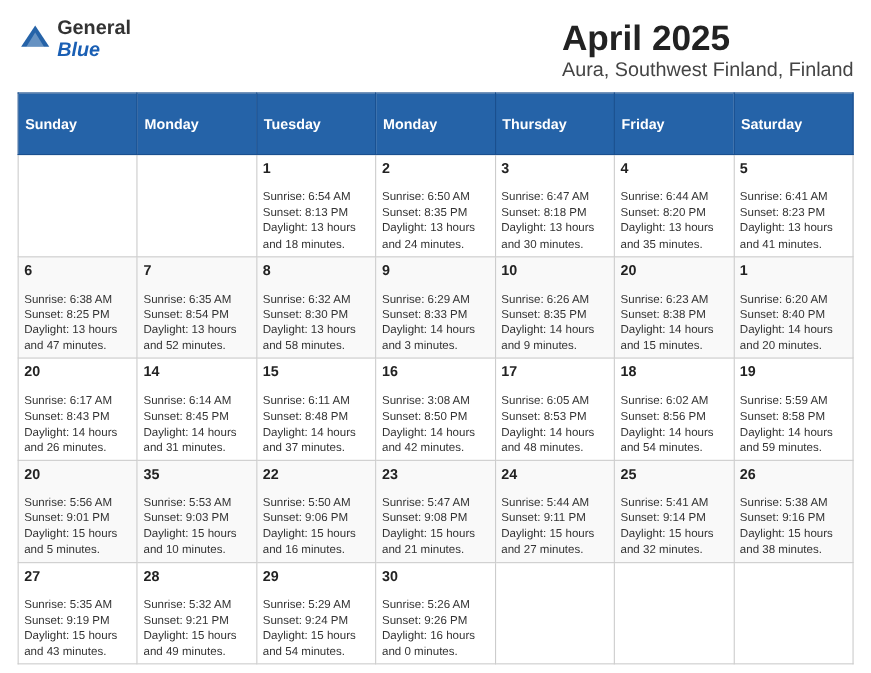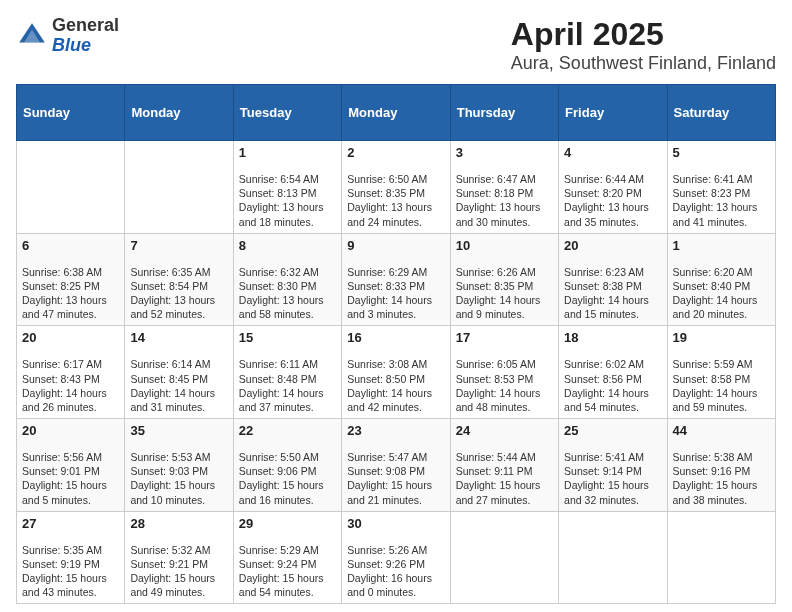--- a/index.html
+++ b/index.html
@@ -283,21 +283,21 @@
 Sunset: 9:11 PM
 Daylight: 15 hours and 27 minutes.</div>
         </td>
         <td>
           <span class="day-num">25</span>
           <div class="day-info">Sunrise: 5:41 AM
 Sunset: 9:14 PM
 Daylight: 15 hours and 32 minutes.</div>
         </td>
         <td>
-          <span class="day-num">44</span>
+          <span class="day-num">26</span>
           <div class="day-info">Sunrise: 5:38 AM
 Sunset: 9:16 PM
 Daylight: 15 hours and 38 minutes.</div>
         </td>
       </tr>
       <tr>
         <td>
           <span class="day-num">27</span>
           <div class="day-info">Sunrise: 5:35 AM
 Sunset: 9:19 PM

